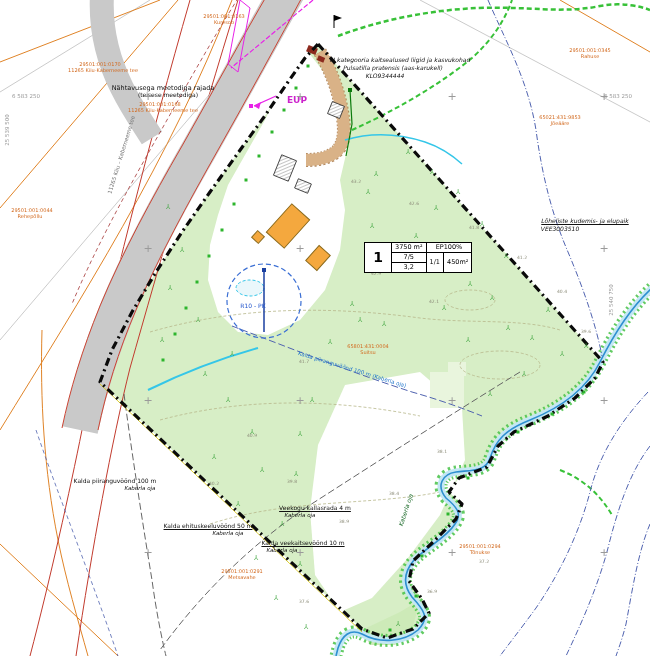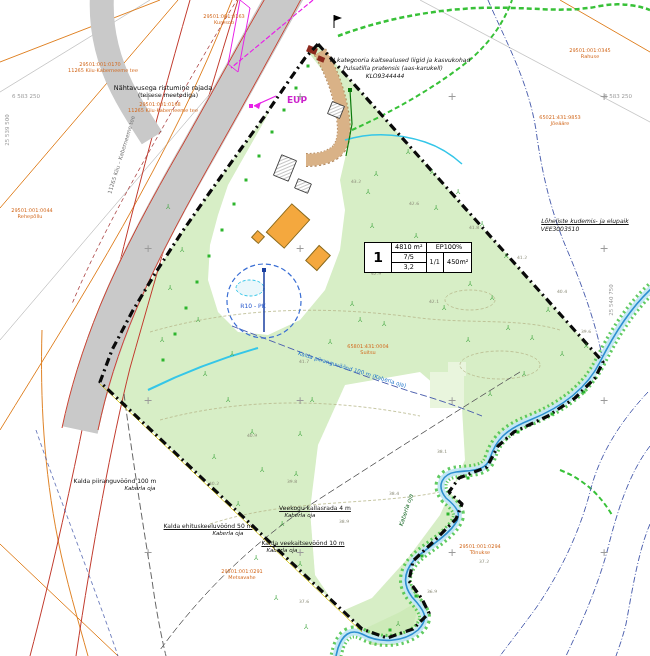--- a/index.html
+++ b/index.html
@@ -172,21 +172,21 @@
     <line x1="334" y1="28" x2="334" y2="15" stroke="#000" stroke-width="1"></line>
     <polygon points="334,15 342,18 334,21" fill="#000"></polygon>
   </g>
 
   <path d="M100,384 L362,632" stroke="#d4c400" stroke-width="1" opacity="0.8" fill="none"></path>
 
   <polygon fill="none" stroke="#0a0a0a" stroke-width="3.2" stroke-dasharray="8 4 2 4" stroke-linejoin="round" points="318,44 603,362 595,378 575,398 548,416 514,432 498,446 487,467 459,478 449,492 462,504 456,519 431,544 413,561 409,581 422,599 429,613 413,629 387,638 362,629 100,382 112,350 132,312 156,272 182,232 210,192 238,153 264,117 288,82 305,58"></polygon>
 </svg>
 
 <div id="labels">
-      <div class="lbl" style="left: 163px; top: 88px; font-size: 6.5px; color: rgb(17, 17, 17); transform: translate(-50%, -50%);">Nähtavusega ristumine rajada</div>
+      <div class="lbl" style="left: 163px; top: 88px; font-size: 6.5px; color: rgb(17, 17, 17); transform: translate(-50%, -50%);">Nähtavusega meetodiga rajada</div>
       <div class="lbl" style="left: 168px; top: 95px; font-size: 6px; color: rgb(17, 17, 17); transform: translate(-50%, -50%);">(teisese meetodiga)</div>
       <div class="lbl" style="left: 160px; top: 104px; font-size: 5px; color: rgb(210, 105, 30); transform: translate(-50%, -50%);">29501:001:0168</div>
       <div class="lbl" style="left: 163px; top: 110px; font-size: 5px; color: rgb(210, 105, 30); transform: translate(-50%, -50%);">11265 Kiiu-Kaberneeme tee</div>
       <div class="lbl" style="left: 100px; top: 64px; font-size: 5px; color: rgb(210, 105, 30); transform: translate(-50%, -50%);">29501:001:0170</div>
       <div class="lbl" style="left: 103px; top: 70px; font-size: 5px; color: rgb(210, 105, 30); transform: translate(-50%, -50%);">11265 Kiiu-Kaberneeme tee</div>
       <div class="lbl" style="left: 122px; top: 155px; font-size: 5.5px; color: rgb(119, 119, 119); transform: translate(-50%, -50%) rotate(-73deg);">11265 Kiiu – Kaberneeme tee</div>
       <div class="lbl" style="left: 32px; top: 210px; font-size: 5px; color: rgb(210, 105, 30); transform: translate(-50%, -50%);">29501:001:0044</div>
       <div class="lbl" style="left: 30px; top: 216px; font-size: 5px; color: rgb(210, 105, 30); transform: translate(-50%, -50%);">Rehepõllu</div>
       <div class="lbl" style="left: 224px; top: 16px; font-size: 5px; color: rgb(210, 105, 30); transform: translate(-50%, -50%);">29501:001:0163</div>
       <div class="lbl" style="left: 224px; top: 22px; font-size: 5px; color: rgb(210, 105, 30); transform: translate(-50%, -50%);">Kuresoo</div>
@@ -325,21 +325,21 @@
       <div class="mk elev" style="left: 442px; top: 452px;">38.1</div>
       <div class="mk elev" style="left: 304px; top: 602px;">37.6</div>
       <div class="mk elev" style="left: 432px; top: 592px;">36.9</div>
       <div class="mk elev" style="left: 484px; top: 562px;">37.2</div>
     </div>
 
 <table class="plan-table">
   <tbody>
         <tr>
     <td class="plotno" rowspan="3">1</td>
-    <td>4810 m²</td>
+    <td>3750 m²</td>
     <td colspan="2">EP100%</td>
   </tr>
   <tr>
     <td>7/5</td>
     <td rowspan="2">1/1</td>
     <td rowspan="2">450m²</td>
   </tr>
   <tr>
     <td>3,2</td>
   </tr>

